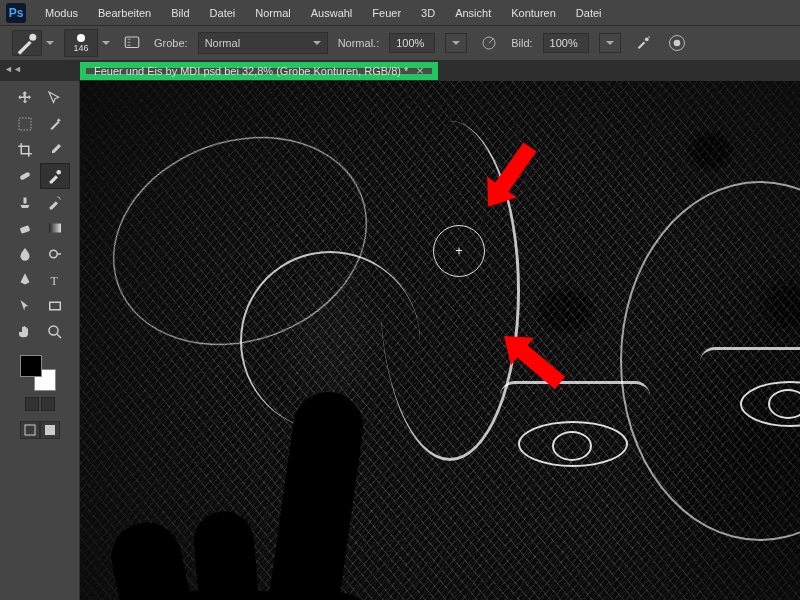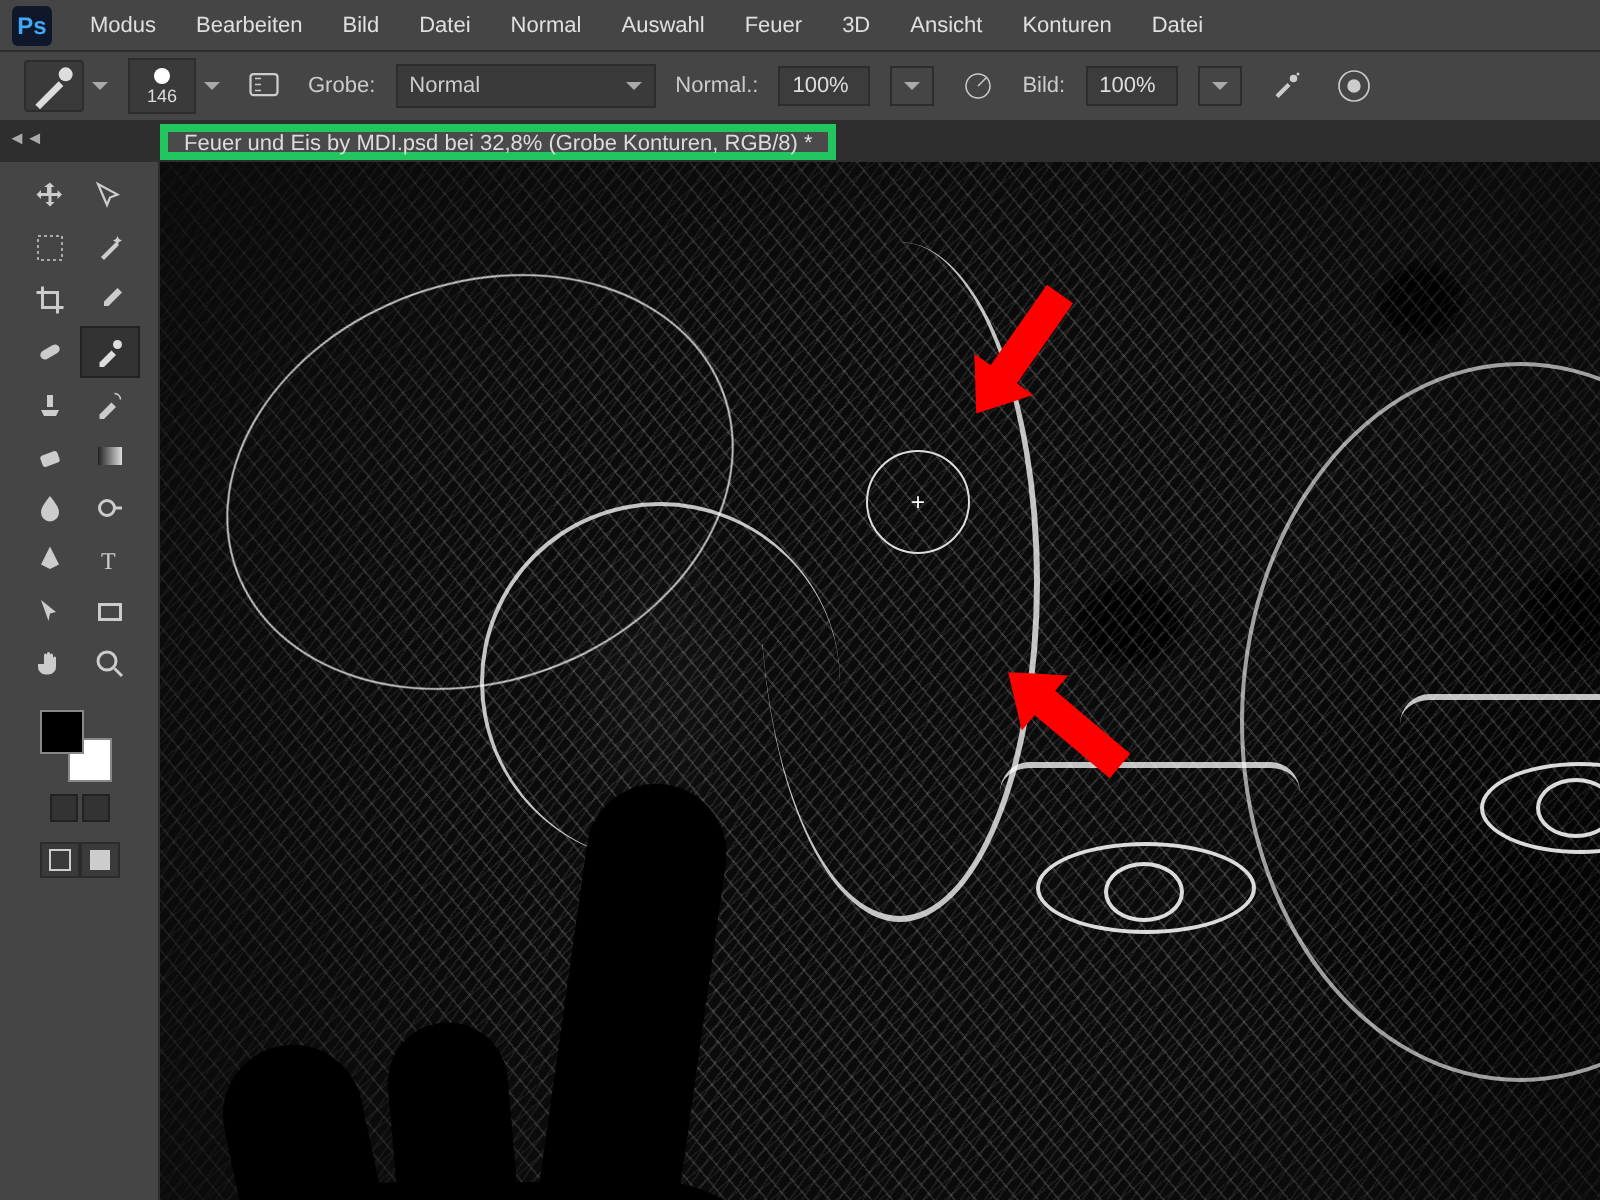--- a/index.html
+++ b/index.html
@@ -57,23 +57,23 @@
   }
   
   #tabbar {
     height: 20px; background: #2e2e2e; display: flex; align-items: center;
     padding-left: 80px;
   }
   #tabbar .collapse {
     position: absolute; left: 4px; top: 64px; color: #aaa; font-size: 9px;
   }
   .doc-tab {
-    height: 18px; background: #4a4a4a; border: 4px solid #22c55e;
+    height: 18px; background: #4a4a4a; border: 6px solid #22c55e;
     display: flex; align-items: center; padding: 0 8px; gap: 8px;
-    font-size: 11px; color: #ddd; flex-direction: column;
+    font-size: 11px; color: #ddd;
   }
   .doc-tab .close { color: #bbb; font-size: 13px; line-height: 10px; }
   
   #mainrow { display: flex; height: 519px; }
   
   #tools {
     width: 80px; background: #454545; border-right: 1px solid #2d2d2d;
     display: flex; flex-direction: column; align-items: center;
     padding-top: 4px; gap: 0;
   }

